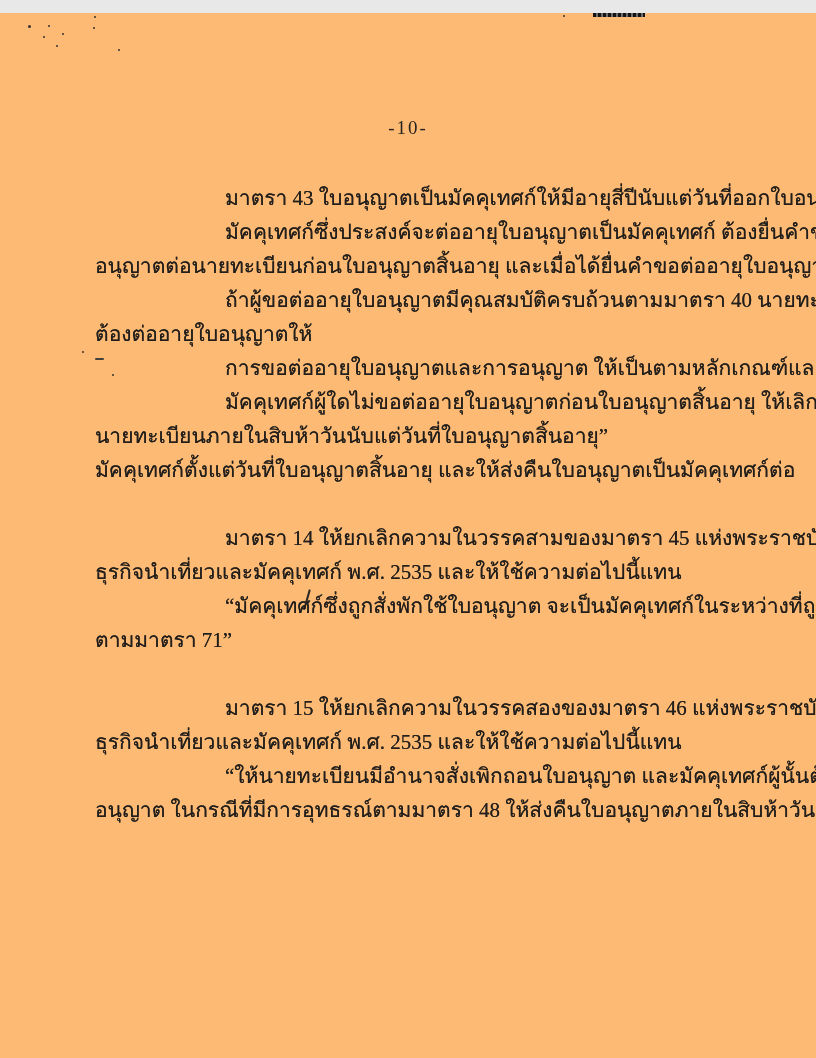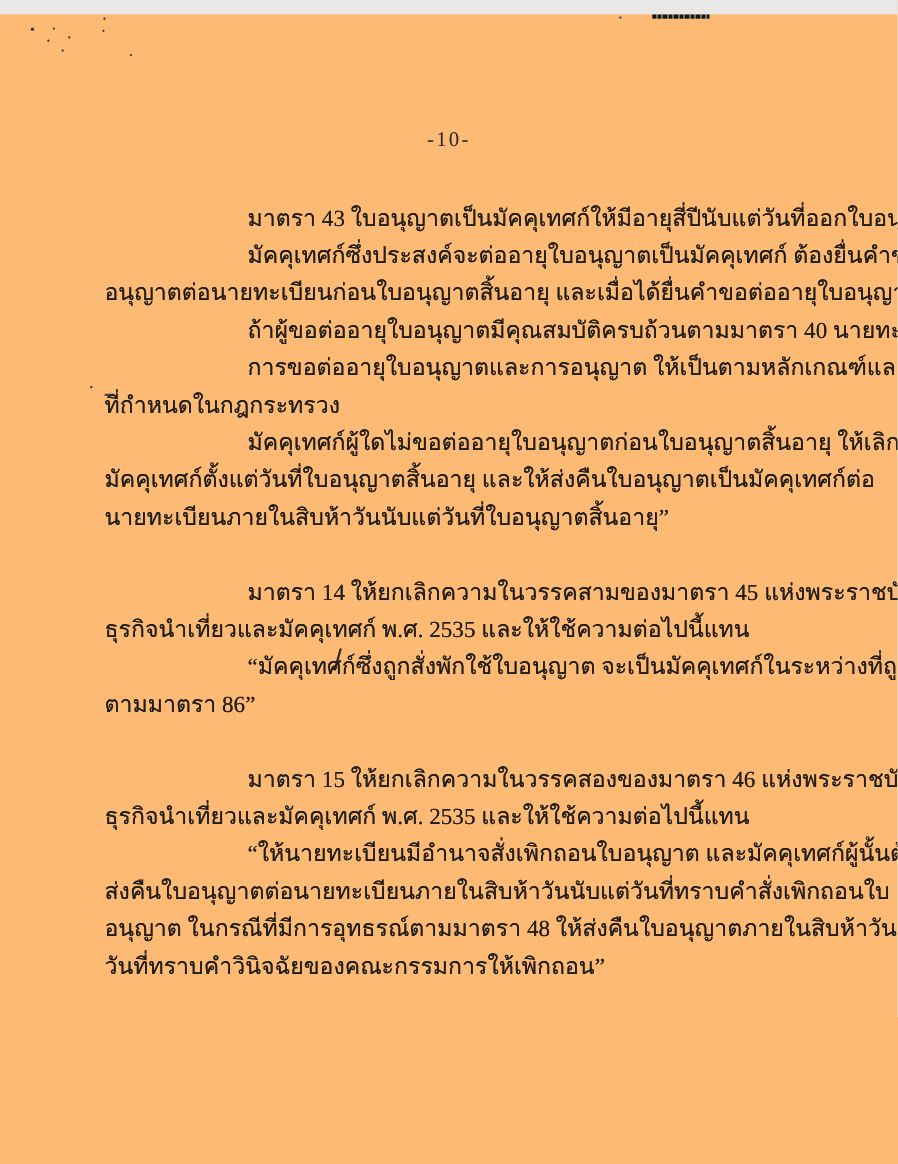--- a/index.html
+++ b/index.html
@@ -70,37 +70,35 @@
 
   <div class="page-number">-10-</div>
 
   <div class="content">
 
     <div class="para">
       <div class="line indent">มาตรา 43  ใบอนุญาตเป็นมัคคุเทศก์ให้มีอายุสี่ปีนับแต่วันที่ออกใบอนุญาต</div>
       <div class="line indent">มัคคุเทศก์ซึ่งประสงค์จะต่ออายุใบอนุญาตเป็นมัคคุเทศก์ ต้องยื่นคำขอ</div>
       <div class="line">อนุญาตต่อนายทะเบียนก่อนใบอนุญาตสิ้นอายุ และเมื่อได้ยื่นคำขอต่ออายุใบอนุญาตแล้ว</div>
       <div class="line indent">ถ้าผู้ขอต่ออายุใบอนุญาตมีคุณสมบัติครบถ้วนตามมาตรา 40 นายทะเบียน</div>
+      <div class="line">ต้องต่ออายุใบอนุญาตให้</div>
       <div class="line indent">การขอต่ออายุใบอนุญาตและการอนุญาต ให้เป็นตามหลักเกณฑ์และวิธีการ</div>
-      <div class="line">ที่กำหนดในกฎกระทรวง</div>
       <div class="line indent">มัคคุเทศก์ผู้ใดไม่ขอต่ออายุใบอนุญาตก่อนใบอนุญาตสิ้นอายุ ให้เลิกเป็น</div>
+      <div class="line">นายทะเบียนภายในสิบห้าวันนับแต่วันที่ใบอนุญาตสิ้นอายุ”</div>
       <div class="line">มัคคุเทศก์ตั้งแต่วันที่ใบอนุญาตสิ้นอายุ และให้ส่งคืนใบอนุญาตเป็นมัคคุเทศก์ต่อ</div>
-      <div class="line">นายทะเบียนภายในสิบห้าวันนับแต่วันที่ใบอนุญาตสิ้นอายุ”</div>
     </div>
 
     <div class="para">
       <div class="line indent">มาตรา 14  ให้ยกเลิกความในวรรคสามของมาตรา 45 แห่งพระราชบัญญัติ</div>
       <div class="line">ธุรกิจนำเที่ยวและมัคคุเทศก์ พ.ศ. 2535 และให้ใช้ความต่อไปนี้แทน</div>
       <div class="line indent">“มัคคุเทศก์ซึ่งถูกสั่งพักใช้ใบอนุญาต จะเป็นมัคคุเทศก์ในระหว่างที่ถูกพัก</div>
-      <div class="line">ตามมาตรา 86”</div>
+      <div class="line">ตามมาตรา 71”</div>
     </div>
 
     <div class="para">
       <div class="line indent">มาตรา 15  ให้ยกเลิกความในวรรคสองของมาตรา 46 แห่งพระราชบัญญัติ</div>
       <div class="line">ธุรกิจนำเที่ยวและมัคคุเทศก์ พ.ศ. 2535 และให้ใช้ความต่อไปนี้แทน</div>
       <div class="line indent">“ให้นายทะเบียนมีอำนาจสั่งเพิกถอนใบอนุญาต และมัคคุเทศก์ผู้นั้นต้อง</div>
-      <div class="line">ส่งคืนใบอนุญาตต่อนายทะเบียนภายในสิบห้าวันนับแต่วันที่ทราบคำสั่งเพิกถอนใบ</div>
       <div class="line">อนุญาต  ในกรณีที่มีการอุทธรณ์ตามมาตรา 48 ให้ส่งคืนใบอนุญาตภายในสิบห้าวันนับแต่</div>
-      <div class="line">วันที่ทราบคำวินิจฉัยของคณะกรรมการให้เพิกถอน”</div>
     </div>
 
   </div>
 </div>
 
 </body></html>

